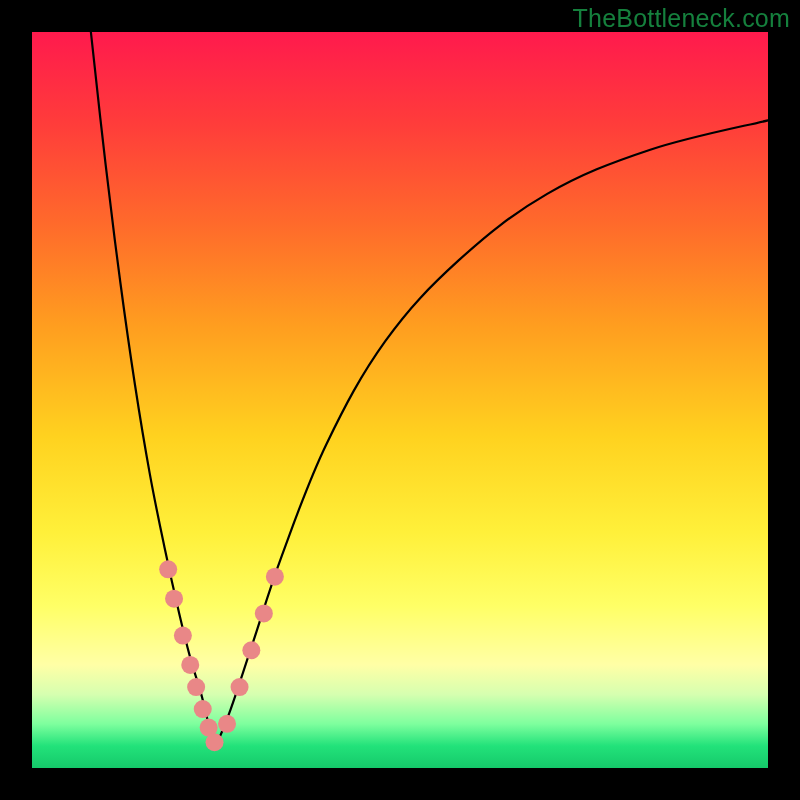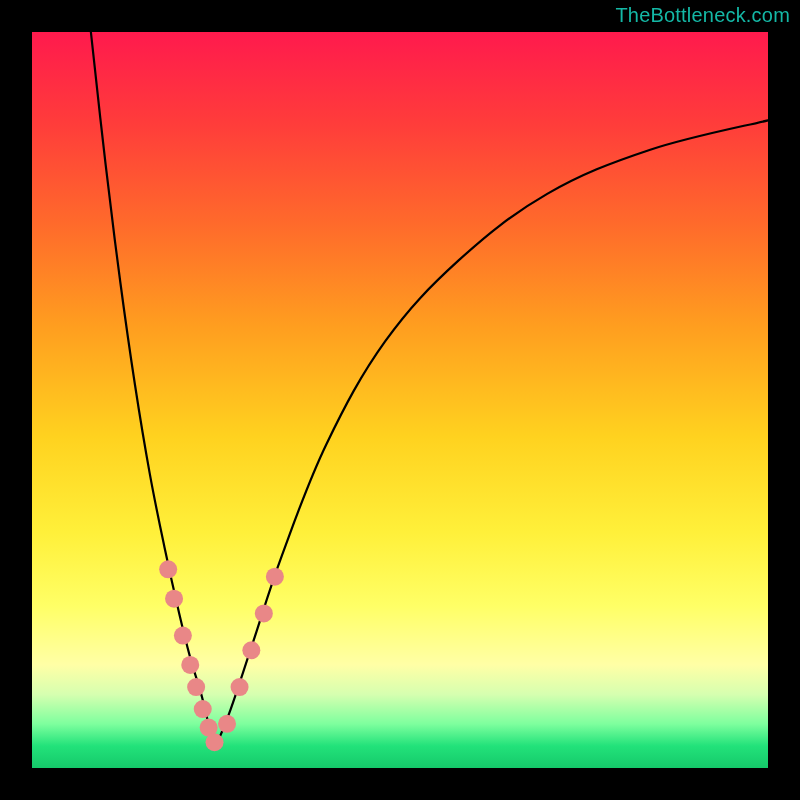--- a/index.html
+++ b/index.html
@@ -38,22 +38,22 @@
       #d6ffb0 90%,
       #7eff9e 94%,
       #22e27a 97%,
       #15c96a 100%
     );
   }
   .watermark {
     position: absolute;
     top: 4px;
     right: 10px;
-    color: #14b8a6;
-    font-size: 20px;
+    color: #15803d;
+    font-size: 25px;
     font-weight: 500;
     letter-spacing: 0.2px;
     user-select: none;
   }
   svg.curves {
     position: absolute;
     left: 0;
     top: 0;
     width: 736px;
     height: 736px;

